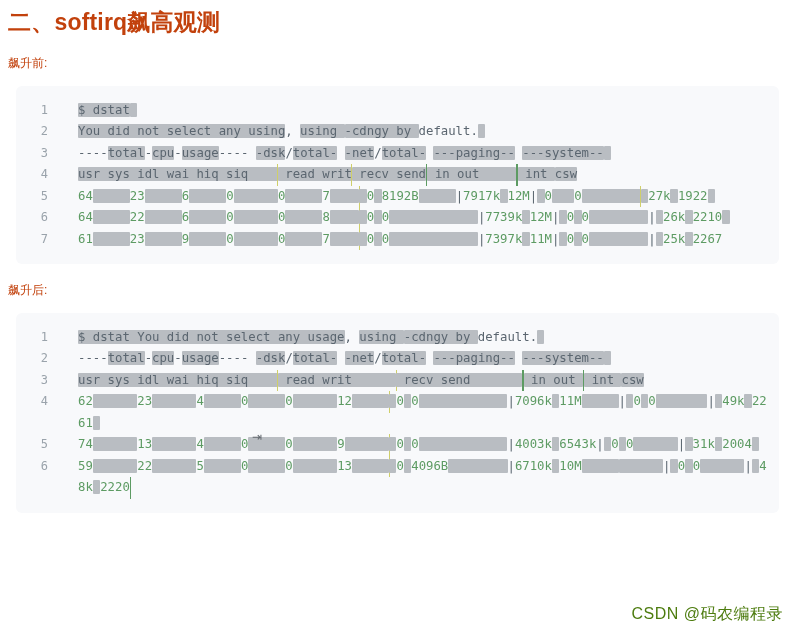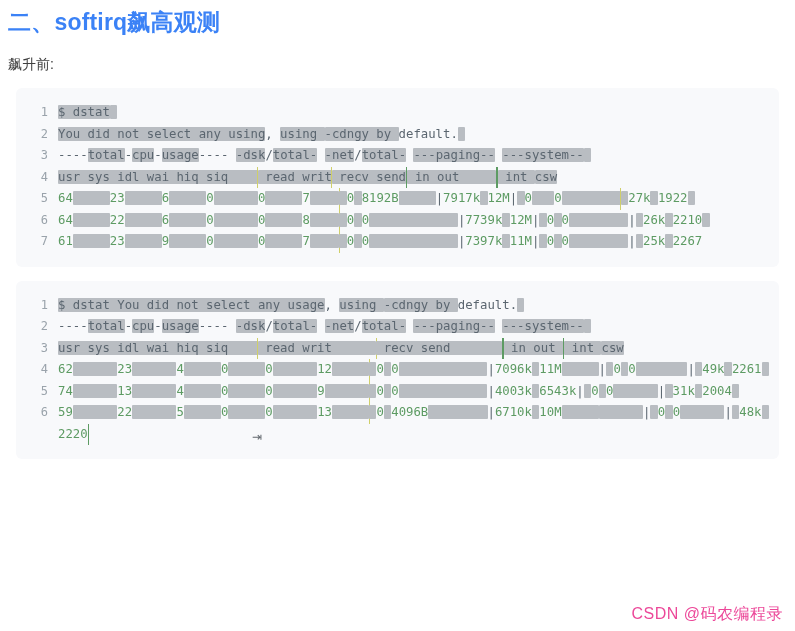--- a/index.html
+++ b/index.html
@@ -21,30 +21,30 @@
     height: 631px;
     box-sizing: border-box;
     padding: 0 0 0 0;
   }
 
   .heading {
     margin: 0;
     padding: 8px 0 0 8px;
     font-size: 23px;
     font-weight: bold;
-    color: #3b82f6;
+    color: #c2410c;
     letter-spacing: 0.2px;
     line-height: 1.25;
   }
 
   .caption {
     margin: 0;
     padding: 18px 0 0 8px;
-    font-size: 14px;
-    color: #404040;
+    font-size: 12px;
+    color: #c2410c;
     line-height: 1.4;
   }
 
   .codeblock {
     margin: 14px 16px 0 16px;
     background: #f8f9fb;
     border-radius: 6px;
     padding: 14px 8px 14px 8px;
     box-sizing: border-box;
   }
@@ -68,20 +68,21 @@
     font-family: "DejaVu Sans Mono", "Liberation Mono", monospace;
     font-size: 12px;
     user-select: none;
   }
 
   .code-text {
     flex: 1 1 auto;
     min-width: 0;
     white-space: pre-wrap;
     word-break: break-all;
+    margin-left: 20px;
   }
 
   
   .sel {
     background: #b9bdc2;
     color: #5b6670;
     border-radius: 1px;
   }
   .num {
     color: #5d9b63;
@@ -104,21 +105,21 @@
     color: #63696f;
     font-size: 12px;
     pointer-events: none;
   }
 
   .watermark {
     position: absolute;
     right: 12px;
     bottom: 6px;
     font-size: 16px;
-    color: #ec4899;
+    color: #4d7c0f;
     font-family: "Liberation Sans", sans-serif;
     letter-spacing: 0.5px;
   }
 </style>
 </head>
 <body>
 
 <div class="page">
 
   <h1 class="heading">二、softirq飙高观测</h1>
@@ -157,20 +158,21 @@
       <span class="code-text"><span class="num">64</span><span class="sel">     </span><span class="num">22</span><span class="sel">     </span><span class="num">6</span><span class="sel">     </span><span class="num">0</span><span class="sel">      </span><span class="num">0</span><span class="sel">     </span><span class="num">8</span><span class="sel">    </span><span class="caret">|</span><span class="sel"> </span><span class="num">0</span><span class="sel"> </span><span class="num">0</span><span class="sel">            </span>|<span class="num">7739k</span><span class="sel"> </span><span class="num">12M</span><span class="sel"></span>|<span class="sel"> </span><span class="num">0</span><span class="sel"> </span><span class="num">0</span><span class="sel">        </span>|<span class="sel"> </span><span class="num">26k</span><span class="sel"> </span><span class="num">2210</span><span class="sel"> </span></span>
     </div>
 
     <div class="code-line">
       <span class="ln">7</span>
       <span class="code-text"><span class="num">61</span><span class="sel">     </span><span class="num">23</span><span class="sel">     </span><span class="num">9</span><span class="sel">     </span><span class="num">0</span><span class="sel">      </span><span class="num">0</span><span class="sel">     </span><span class="num">7</span><span class="sel">    </span><span class="caret">|</span><span class="sel"> </span><span class="num">0</span><span class="sel"> </span><span class="num">0</span><span class="sel">            </span>|<span class="num">7397k</span><span class="sel"> </span><span class="num">11M</span><span class="sel"></span>|<span class="sel"> </span><span class="num">0</span><span class="sel"> </span><span class="num">0</span><span class="sel">        </span>|<span class="sel"> </span><span class="num">25k</span><span class="sel"> </span><span class="num">2267</span></span>
     </div>
 
   </div>
 
+  <p class="caption">飙升后:</p>
 
   <div class="codeblock">
 
     <div class="code-line">
       <span class="ln">1</span>
       <span class="code-text"><span class="sel">$ dstat You did not select any usage</span>, <span class="sel">using </span><span class="sel">-cdngy by </span>default.<span class="sel"> </span></span>
     </div>
 
     <div class="code-line">
       <span class="ln">2</span>

